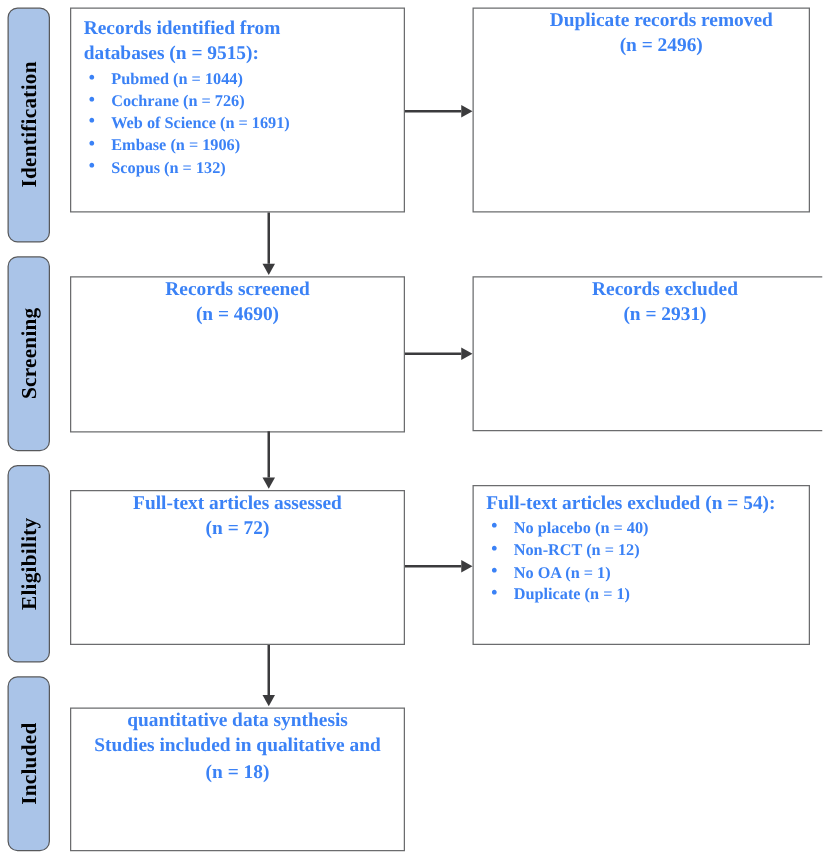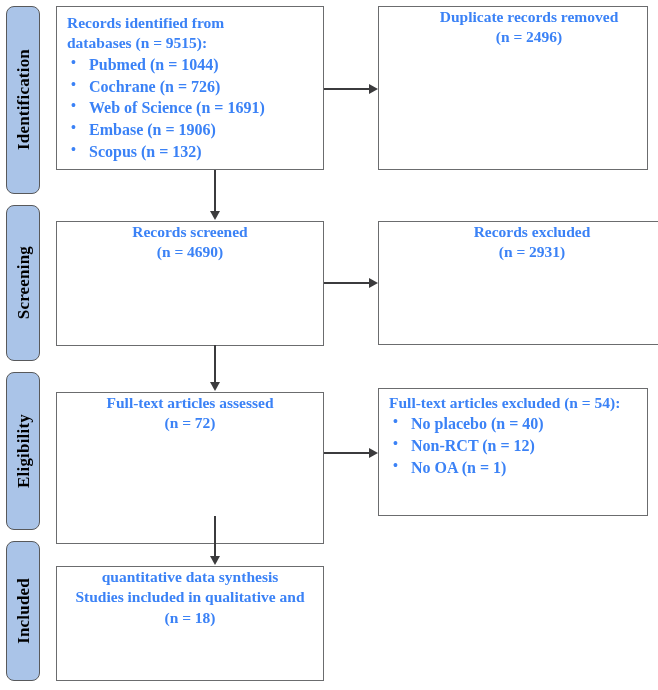--- a/index.html
+++ b/index.html
@@ -68,21 +68,21 @@
     text-align: left;
     padding-left: 10px;
   }
   .box .bullet-list {
     list-style: none;
     margin: 0;
     padding: 0;
   }
   .box .bullet-list li {
     font-weight: bold;
-    font-size: 16px;
+    font-size: 13px;
     line-height: 1.36;
     position: relative;
     padding-left: 22px;
     white-space: nowrap;
   }
   .box .bullet-list li::before {
     content: "\2022";
     position: absolute;
     left: 4px;
     top: -1px;
@@ -165,31 +165,32 @@
     <div class="box-title">Records excluded</div>
     <div class="box-title">(n = 2931)</div>
   </div>
 
   <div class="connector horizontal" style="left:324px; top:282px; width:45px;"></div>
   <div class="arrowhead right" style="left:369px; top:278px;"></div>
 
   <div class="connector vertical" style="left:214px; top:345px; height:37px;"></div>
   <div class="arrowhead down" style="left:209.5px; top:382px;"></div>
 
-  <div class="box centered" style="left:56px; top:392px; width:268px; height:152px;">
+  <div class="box centered" style="left:56px; top:392px; width:268px; height:124px;">
     <div class="box-title">Full-text articles assessed</div>
     <div class="box-title">(n = 72)</div>
   </div>
 
   <div class="box left-aligned" style="left:378px; top:388px; width:270px; height:128px; padding-top:4px;">
     <div class="box-title">Full-text articles excluded (n = 54):</div>
     <ul class="bullet-list">
       <li>No placebo (n = 40)</li>
       <li>Non-RCT (n = 12)</li>
       <li>No OA (n = 1)</li>
+      <li>Duplicate (n = 1)</li>
     </ul>
   </div>
 
   <div class="connector horizontal" style="left:324px; top:452px; width:45px;"></div>
   <div class="arrowhead right" style="left:369px; top:448px;"></div>
 
   <div class="connector vertical" style="left:214px; top:516px; height:40px;"></div>
   <div class="arrowhead down" style="left:209.5px; top:556px;"></div>
 
   <div class="box centered" style="left:56px; top:566px; width:268px; height:115px;">

